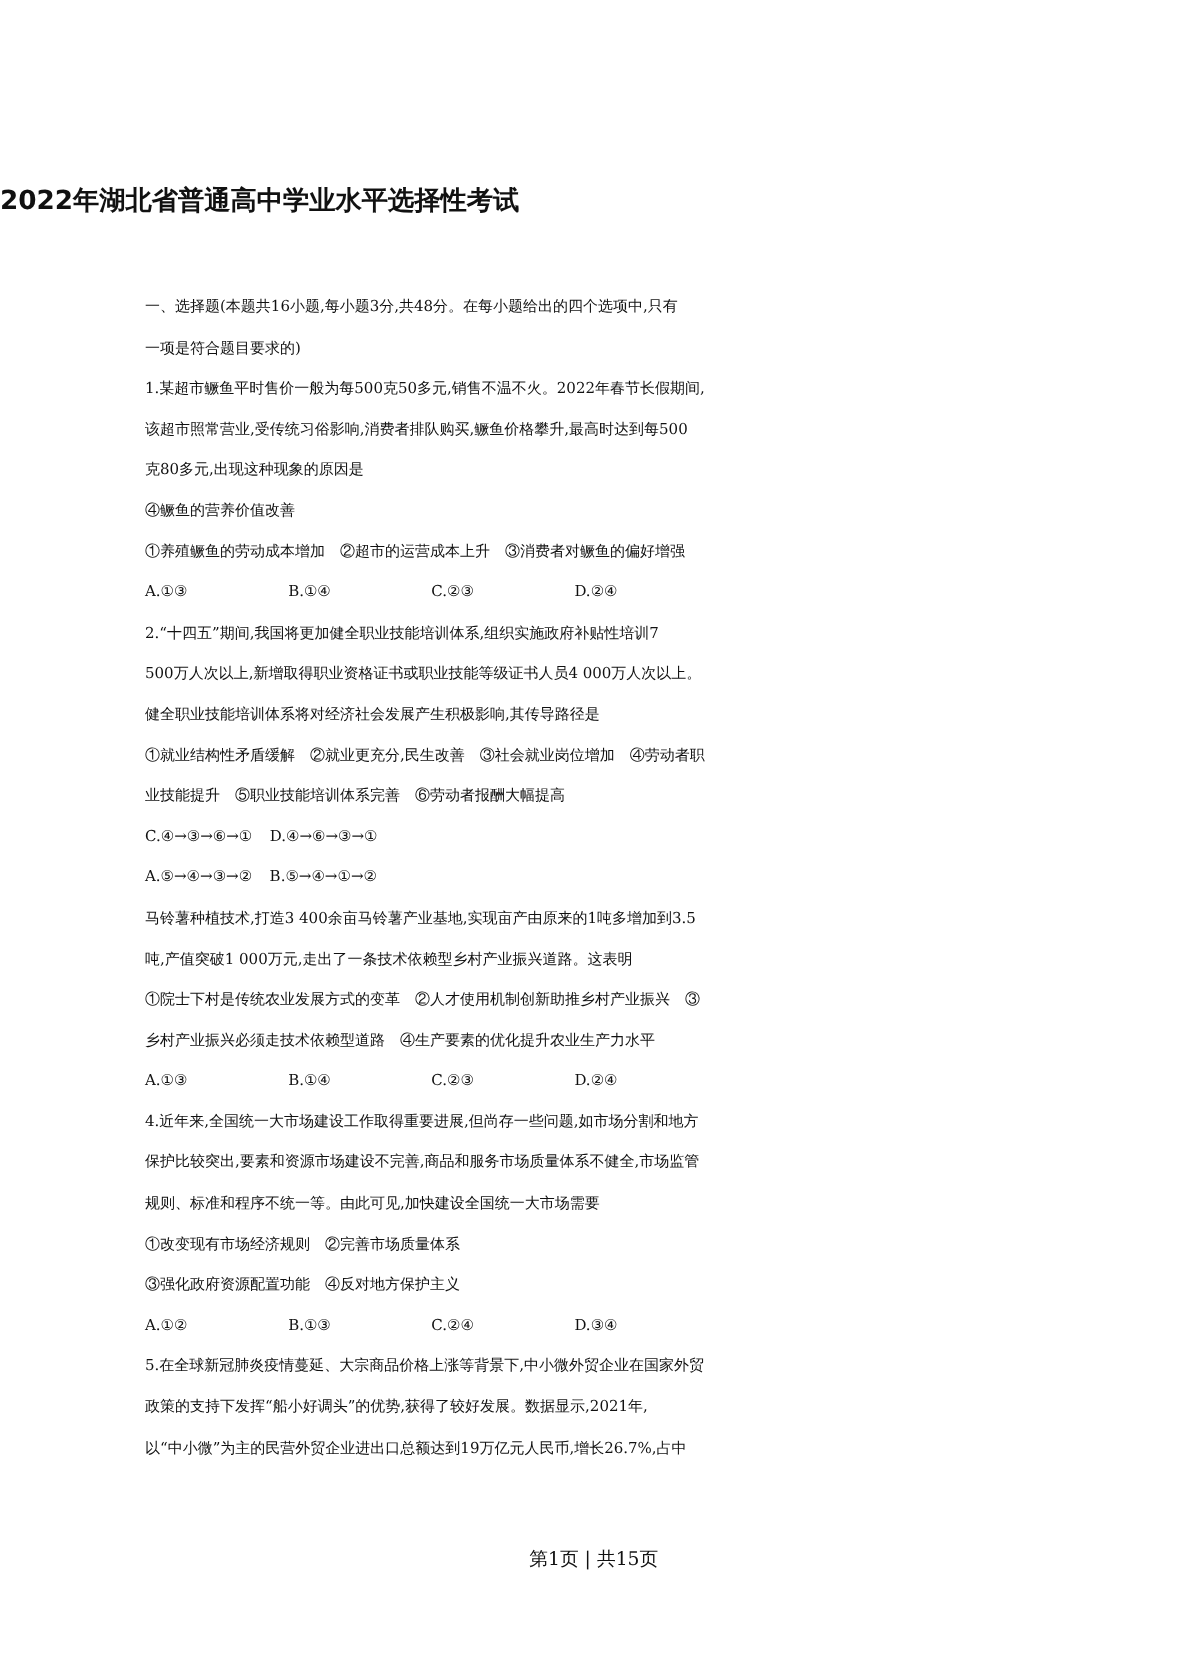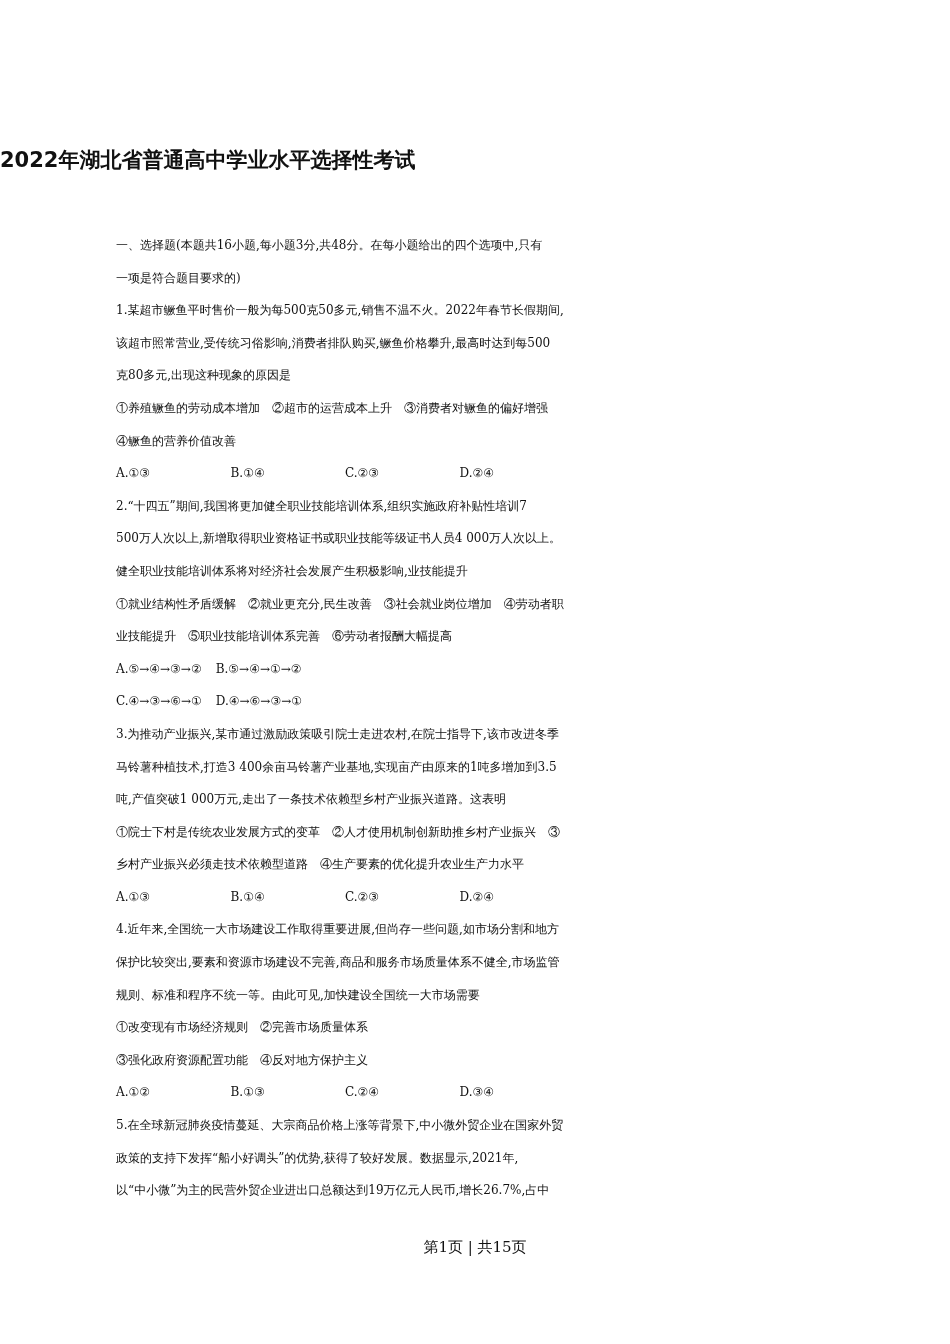--- a/index.html
+++ b/index.html
@@ -39,48 +39,47 @@
 
   <div class="content">
 
     <div class="line">一、选择题(本题共16小题,每小题3分,共48分。在每小题给出的四个选项中,只有</div>
     <div class="line">一项是符合题目要求的)</div>
 
     <div>
       <div class="line">1.某超市鳜鱼平时售价一般为每500克50多元,销售不温不火。2022年春节长假期间,</div>
       <div class="line">该超市照常营业,受传统习俗影响,消费者排队购买,鳜鱼价格攀升,最高时达到每500</div>
       <div class="line">克80多元,出现这种现象的原因是</div>
+      <div class="line">④鳜鱼的营养价值改善</div>
       <div class="line">①养殖鳜鱼的劳动成本增加　②超市的运营成本上升　③消费者对鳜鱼的偏好增强</div>
-      <div class="line">④鳜鱼的营养价值改善</div>
       <div class="opts">
         <span>A.①③</span>
         <span>B.①④</span>
         <span>C.②③</span>
         <span>D.②④</span>
       </div>
     </div>
 
     <div>
       <div class="line">2.“十四五”期间,我国将更加健全职业技能培训体系,组织实施政府补贴性培训7</div>
       <div class="line">500万人次以上,新增取得职业资格证书或职业技能等级证书人员4 000万人次以上。</div>
-      <div class="line">健全职业技能培训体系将对经济社会发展产生积极影响,业技能提升</div>
+      <div class="line">健全职业技能培训体系将对经济社会发展产生积极影响,其传导路径是</div>
       <div class="line">①就业结构性矛盾缓解　②就业更充分,民生改善　③社会就业岗位增加　④劳动者职</div>
       <div class="line">业技能提升　⑤职业技能培训体系完善　⑥劳动者报酬大幅提高</div>
+      <div class="opts wide">
+        <span>C.④→③→⑥→①</span>
+        <span>D.④→⑥→③→①</span>
+      </div>
       <div class="opts wide">
         <span>A.⑤→④→③→②</span>
         <span>B.⑤→④→①→②</span>
       </div>
-      <div class="opts wide">
-        <span>C.④→③→⑥→①</span>
-        <span>D.④→⑥→③→①</span>
-      </div>
     </div>
 
     <div>
-      <div class="line">3.为推动产业振兴,某市通过激励政策吸引院士走进农村,在院士指导下,该市改进冬季</div>
       <div class="line">马铃薯种植技术,打造3 400余亩马铃薯产业基地,实现亩产由原来的1吨多增加到3.5</div>
       <div class="line">吨,产值突破1 000万元,走出了一条技术依赖型乡村产业振兴道路。这表明</div>
       <div class="line">①院士下村是传统农业发展方式的变革　②人才使用机制创新助推乡村产业振兴　③</div>
       <div class="line">乡村产业振兴必须走技术依赖型道路　④生产要素的优化提升农业生产力水平</div>
       <div class="opts">
         <span>A.①③</span>
         <span>B.①④</span>
         <span>C.②③</span>
         <span>D.②④</span>
       </div>

